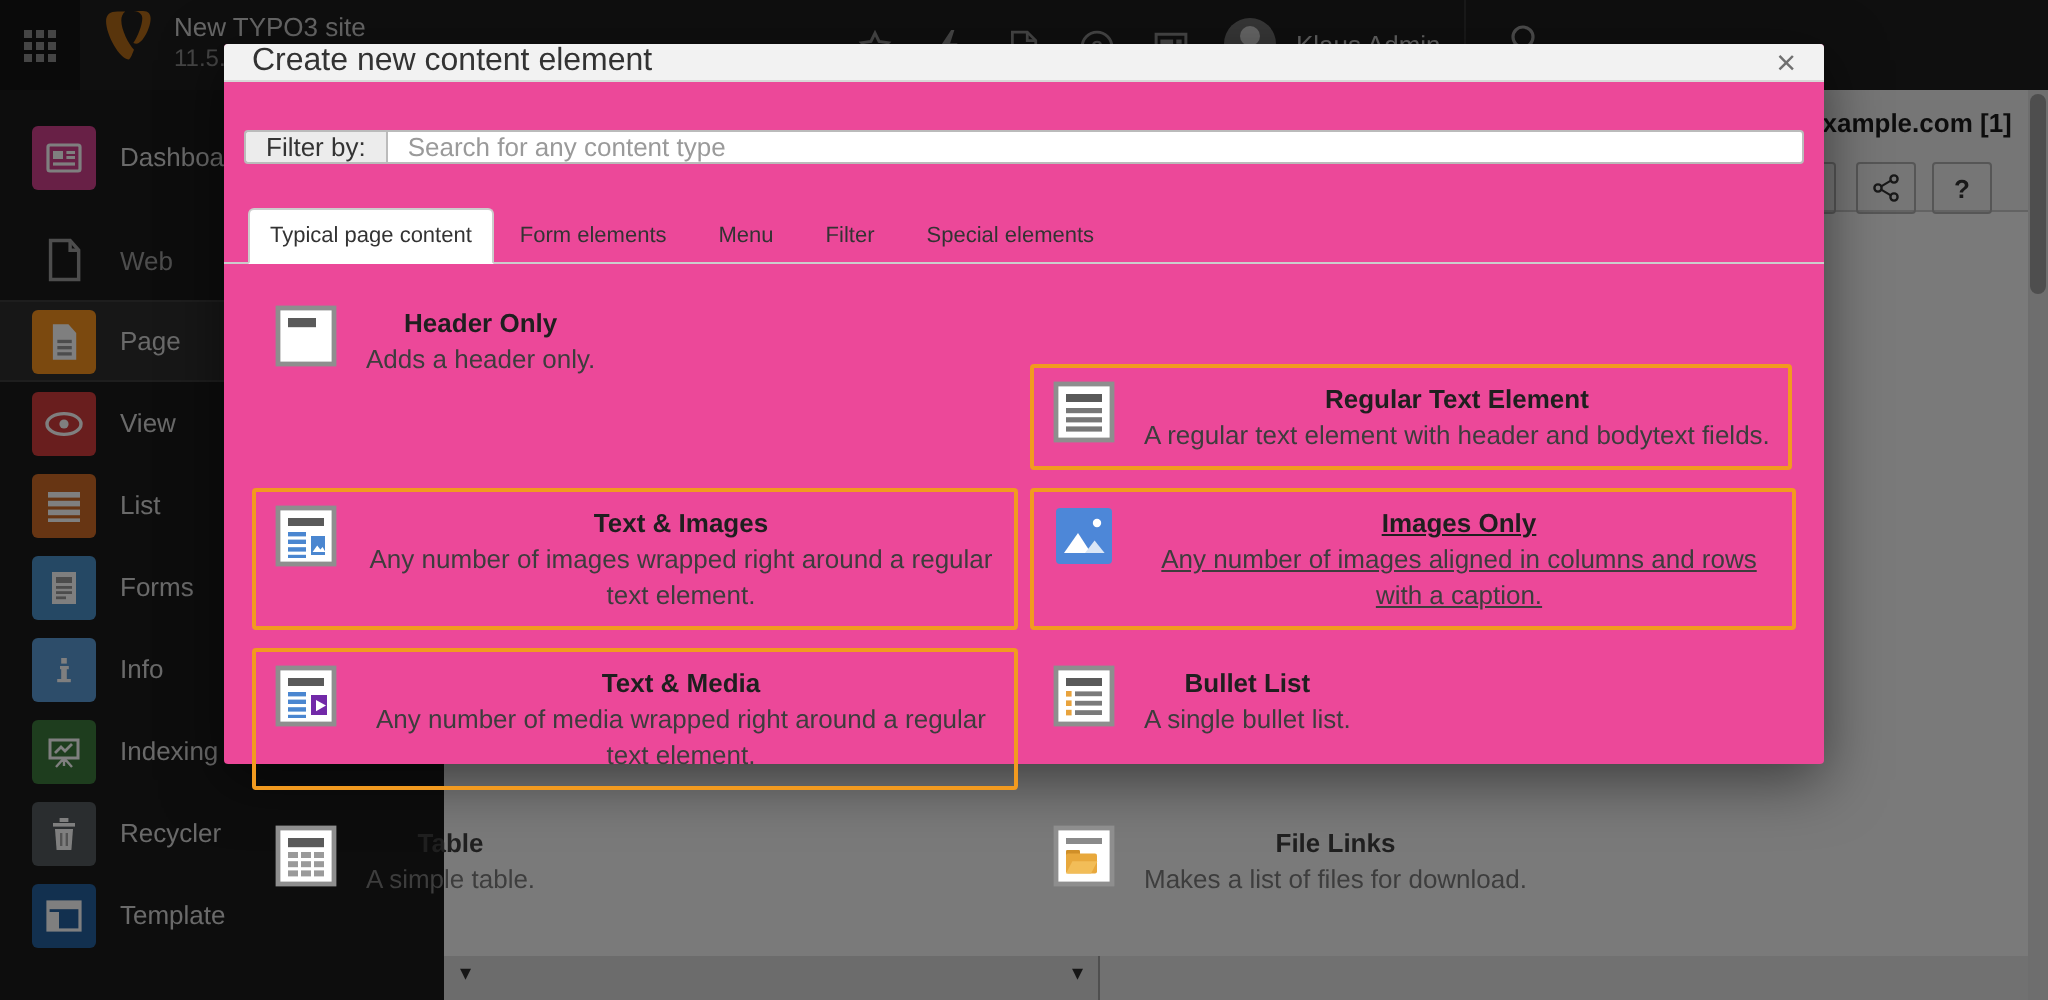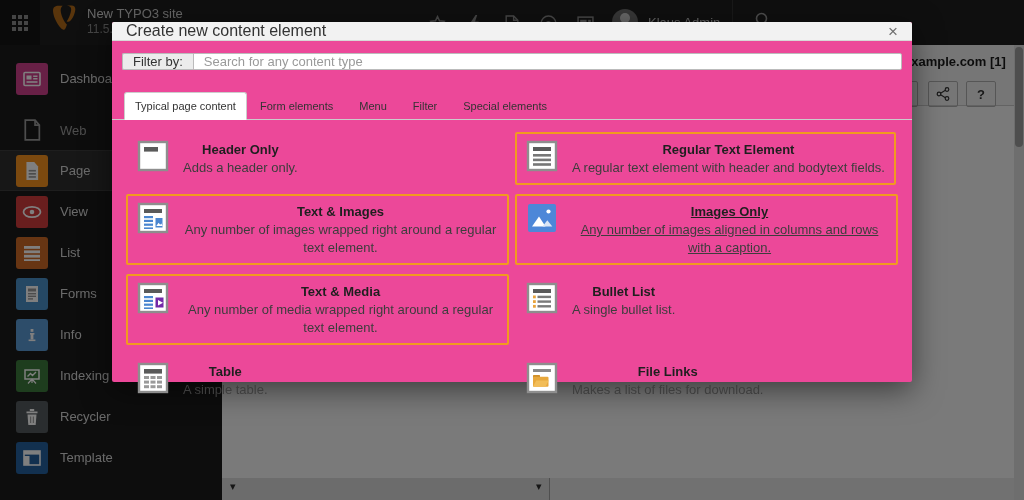--- a/index.html
+++ b/index.html
@@ -41,31 +41,31 @@
   .caret { position:absolute; top:2px; color:#2c2c2c; font-size:11px; background:none; border:none; }
   .scrollbar { position:absolute; right:0; top:0; width:10px; height:455px; background:#dcdcdc; }
   .scroll-thumb { position:absolute; right:1px; top:2px; width:8px; height:100px; background:#9c9c9c; border-radius:4px; }
 
   
   .backdrop { position:absolute; inset:0; background:rgba(0,0,0,0.5); z-index:40; }
   .modal { position:absolute; left:112px; top:22px; width:800px; height:360px; background:#ec4899; z-index:50; box-shadow:0 8px 30px rgba(0,0,0,.5); border-radius:2px; display:flex; flex-direction:column; }
   .modal-header { height:38px; background:#f2f2f2; border-bottom:1px solid #d7d7d7; display:flex; align-items:center; padding:0 14px; border-radius:2px 2px 0 0; }
   .modal-title { font-size:16px; color:#333; }
   .modal-close { margin-left:auto; background:none; border:none; font-size:17px; color:#707070; cursor:pointer; line-height:1; }
-  .filter-row { display:flex; margin:12px 10px 0; height:30px; }
+  .filter-row { display:flex; margin:24px 10px 0; height:30px; }
   .filter-label { background:#ececec; border:1px solid #bbb; border-right:none; border-radius:2px 0 0 2px; font-size:13px; color:#333; display:flex; align-items:center; padding:0 10px; }
   .filter-input { flex:1; border:1px solid #bbb; border-radius:0 2px 2px 0; font-size:13px; padding:0 10px; color:#333; outline:none; font-family:"Liberation Sans", sans-serif; }
   .filter-input::placeholder { color:#9a9a9a; }
   .tabs { display:flex; margin-top:22px; padding-left:12px; border-bottom:1px solid #ccc; height:30px; align-items:flex-end; }
   .tab { font-size:11px; color:#333; background:none; border:none; padding:7px 13px; cursor:pointer; }
   .tab.active { background:#fff; border:1px solid #ccc; border-bottom:1px solid #fff; border-radius:3px 3px 0 0; margin-bottom:-1px; padding:7px 10px; }
   .wizard-grid { display:grid; grid-template-columns:1fr 1fr; column-gap:6px; row-gap:9px; padding:12px 14px 0; align-items:start;text-align:center; }
   .wz-item { display:flex; gap:14px; padding:6px 9px; border:2px solid transparent; border-radius:2px; cursor:pointer; }
   .wz-item.hl { border-color:#f29a1f; }
-  .wz-item.fit { width:fit-content; max-width:100%; }
+  .wz-item.fit { width:fit-content; max-width:100%;margin-top:38px; }
   .wz-text { min-width:0; }
   .wz-title { font-size:13px; font-weight:bold; color:#1f1f1f; line-height:17px; margin-top:1px; }
   .wz-desc { font-size:13px; color:#3d3d3d; line-height:18px; margin-top:1px; }
   .wz-item.hov .wz-title, .wz-item.hov .wz-desc { text-decoration:underline; }
   .wz-ic { flex:0 0 32px; width:32px; height:32px; }
 </style>
 </head>
 <body>
 
 <div>

